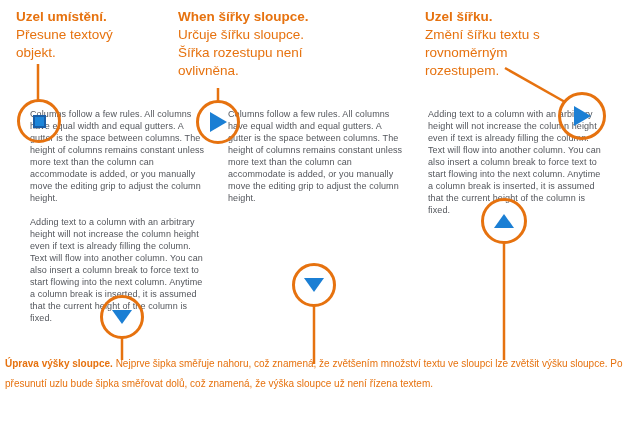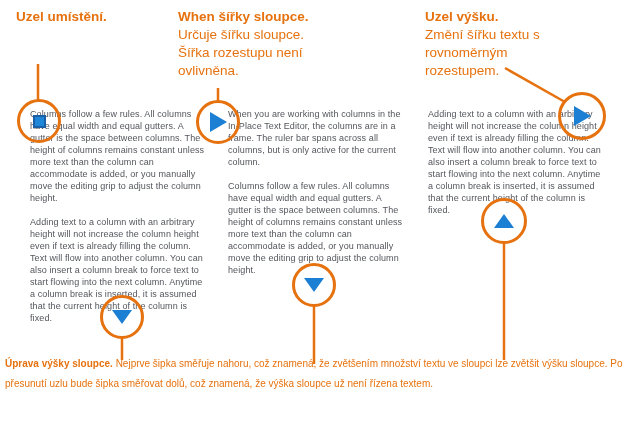--- a/index.html
+++ b/index.html
@@ -51,39 +51,39 @@
     <line x1="38" y1="64" x2="38" y2="100" stroke="#e6720f" stroke-width="2.5"></line>
     <line x1="218" y1="88" x2="218" y2="101" stroke="#e6720f" stroke-width="2.5"></line>
     <line x1="505" y1="68" x2="565" y2="102" stroke="#e6720f" stroke-width="2.5"></line>
     <line x1="122" y1="338" x2="122" y2="360" stroke="#e6720f" stroke-width="2.5"></line>
     <line x1="314" y1="306" x2="314" y2="364" stroke="#e6720f" stroke-width="2.5"></line>
     <line x1="504" y1="243" x2="504" y2="360" stroke="#e6720f" stroke-width="2.5"></line>
   </svg>
 
   <div class="callout" style="left:16px;top:8px;width:130px;">
     <span class="callout-title">Uzel umístění.</span>
+    <span>Přesune textový objekt.</span>
   </div>
 
   <div class="callout" style="left:178px;top:8px;width:160px;">
     <span class="callout-title">When šířky sloupce.</span>
     <span>Určuje šířku sloupce. Šířka rozestupu není ovlivněna.</span>
   </div>
 
   <div class="callout" style="left:425px;top:8px;width:140px;">
-    <span class="callout-title">Uzel výšku.</span>
+    <span class="callout-title">Uzel šířku.</span>
     <span>Změní šířku textu s rovnoměrným rozestupem.</span>
   </div>
 
   <div class="text-col" style="left:30px;top:108px;width:175px;">
     <p>Columns follow a few rules. All columns have equal width and equal gutters. A gutter is the space between columns. The height of columns remains constant unless more text than the column can accommodate is added, or you manually move the editing grip to adjust the column height.</p>
     <p>Adding text to a column with an arbitrary height will not increase the column height even if text is already filling the column. Text will flow into another column. You can also insert a column break to force text to start flowing into the next column. Anytime a column break is inserted, it is assumed that the current height of the column is fixed.</p>
   </div>
 
   <div class="text-col" style="left:228px;top:108px;width:175px;">
-    <p>When you are working with columns in the In-Place Text Editor, the columns are in a frame. The ruler bar spans across all columns, but is only active for the current column.</p>
     <p>Columns follow a few rules. All columns have equal width and equal gutters. A gutter is the space between columns. The height of columns remains constant unless more text than the column can accommodate is added, or you manually move the editing grip to adjust the column height.</p>
   </div>
 
   <div class="text-col" style="left:428px;top:108px;width:178px;">
     <p>Adding text to a column with an arbitrary height will not increase the column height even if text is already filling the column. Text will flow into another column. You can also insert a column break to force text to start flowing into the next column. Anytime a column break is inserted, it is assumed that the current height of the column is fixed.</p>
   </div>
 
   <div class="marker" style="left:17px;top:99px;width:44px;height:44px;">
     <span class="node-square"></span>
   </div>

